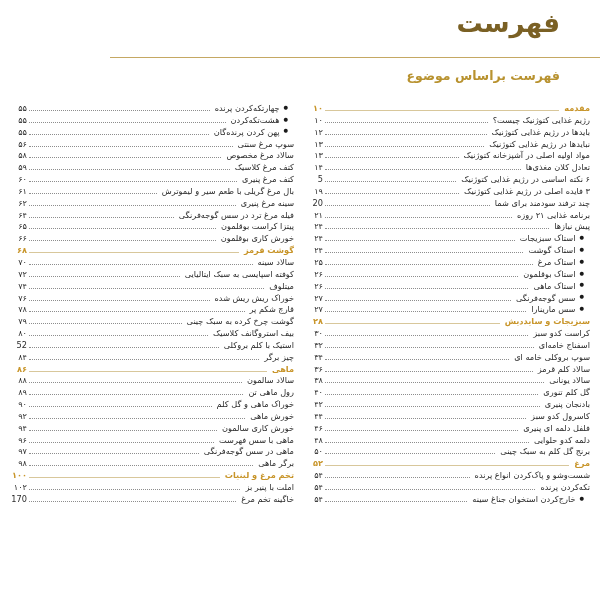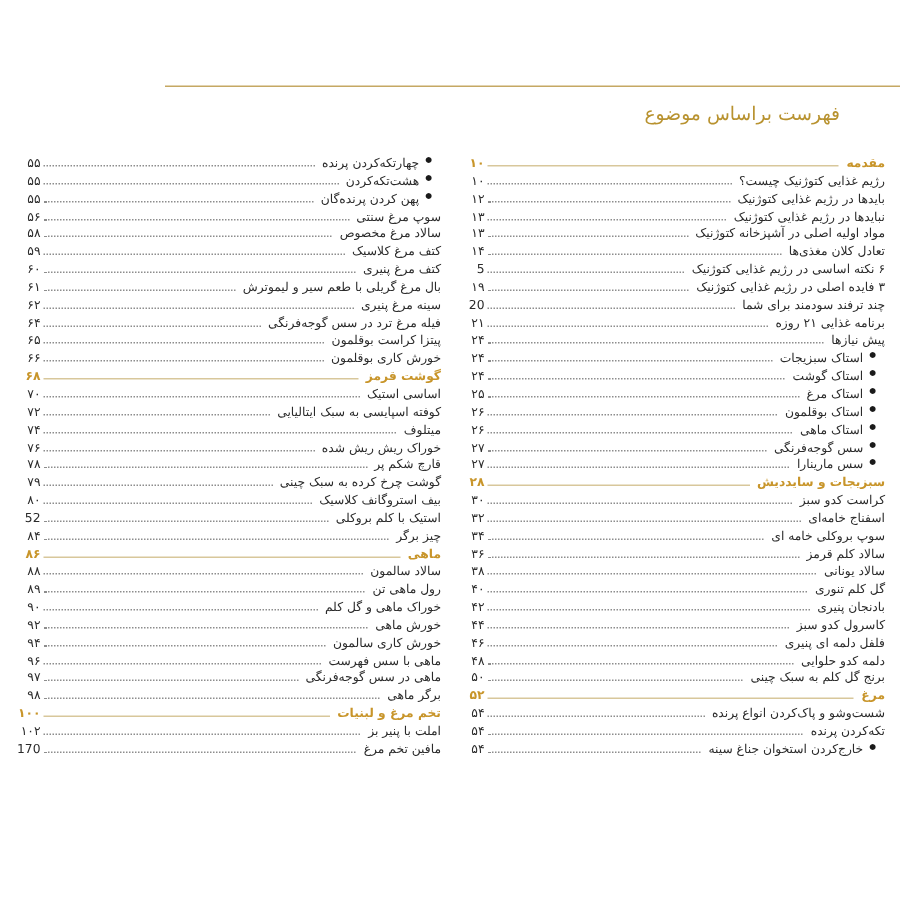--- a/index.html
+++ b/index.html
@@ -36,21 +36,21 @@
     right: 0;
     width: 490px;
     height: 1px;
     background: #c5a863;
   }
   .toc-subtitle {
     position: absolute;
     top: 68px;
     right: 40px;
     font-size: 12.5px;
-    font-weight: normal;
+    font-weight: bold;
     color: #b8922f;
     text-align: center;
   }
 
   
   .columns {
     display: flex;
     flex-direction: row;
     padding: 8px 0 0 0;
     box-sizing: border-box;
@@ -116,20 +116,21 @@
     top: -1px;
   }
   .entry.bulleted {
     padding-right: 6px;
   }
 </style>
 </head>
 <body>
 
 <div class="page-header">
+  <div class="toc-title">فهرست</div>
   <div class="header-rule"></div>
   <div class="toc-subtitle">فهرست براساس موضوع</div>
 </div>
 
 <div class="columns">
   <div class="col col-right" id="col-right">
       <div class="entry section">
         <span class="label">مقدمه</span>
         <span class="leader"></span>
         <span class="pageno">۱۰</span>
@@ -360,21 +361,21 @@
         <span class="label">خورش کاری بوقلمون</span>
         <span class="leader"></span>
         <span class="pageno">۶۶</span>
       </div>
       <div class="entry section">
         <span class="label">گوشت قرمز</span>
         <span class="leader"></span>
         <span class="pageno">۶۸</span>
       </div>
       <div class="entry">
-        <span class="label">اساسی استیک</span>
+        <span class="label">سالاد سینه</span>
         <span class="leader"></span>
         <span class="pageno">۷۰</span>
       </div>
       <div class="entry">
         <span class="label">کوفته اسپایسی به سبک ایتالیایی</span>
         <span class="leader"></span>
         <span class="pageno">۷۲</span>
       </div>
       <div class="entry">
         <span class="label">میتلوف</span>
@@ -460,18 +461,18 @@
         <span class="label">تخم مرغ و لبنیات</span>
         <span class="leader"></span>
         <span class="pageno">۱۰۰</span>
       </div>
       <div class="entry">
         <span class="label">املت با پنیر بز</span>
         <span class="leader"></span>
         <span class="pageno">۱۰۲</span>
       </div>
       <div class="entry">
-        <span class="label">مافین تخم مرغ</span>
+        <span class="label">خاگینه تخم مرغ</span>
         <span class="leader"></span>
         <span class="pageno">170</span>
       </div>
     </div>
 </div>
 
 </body></html>

